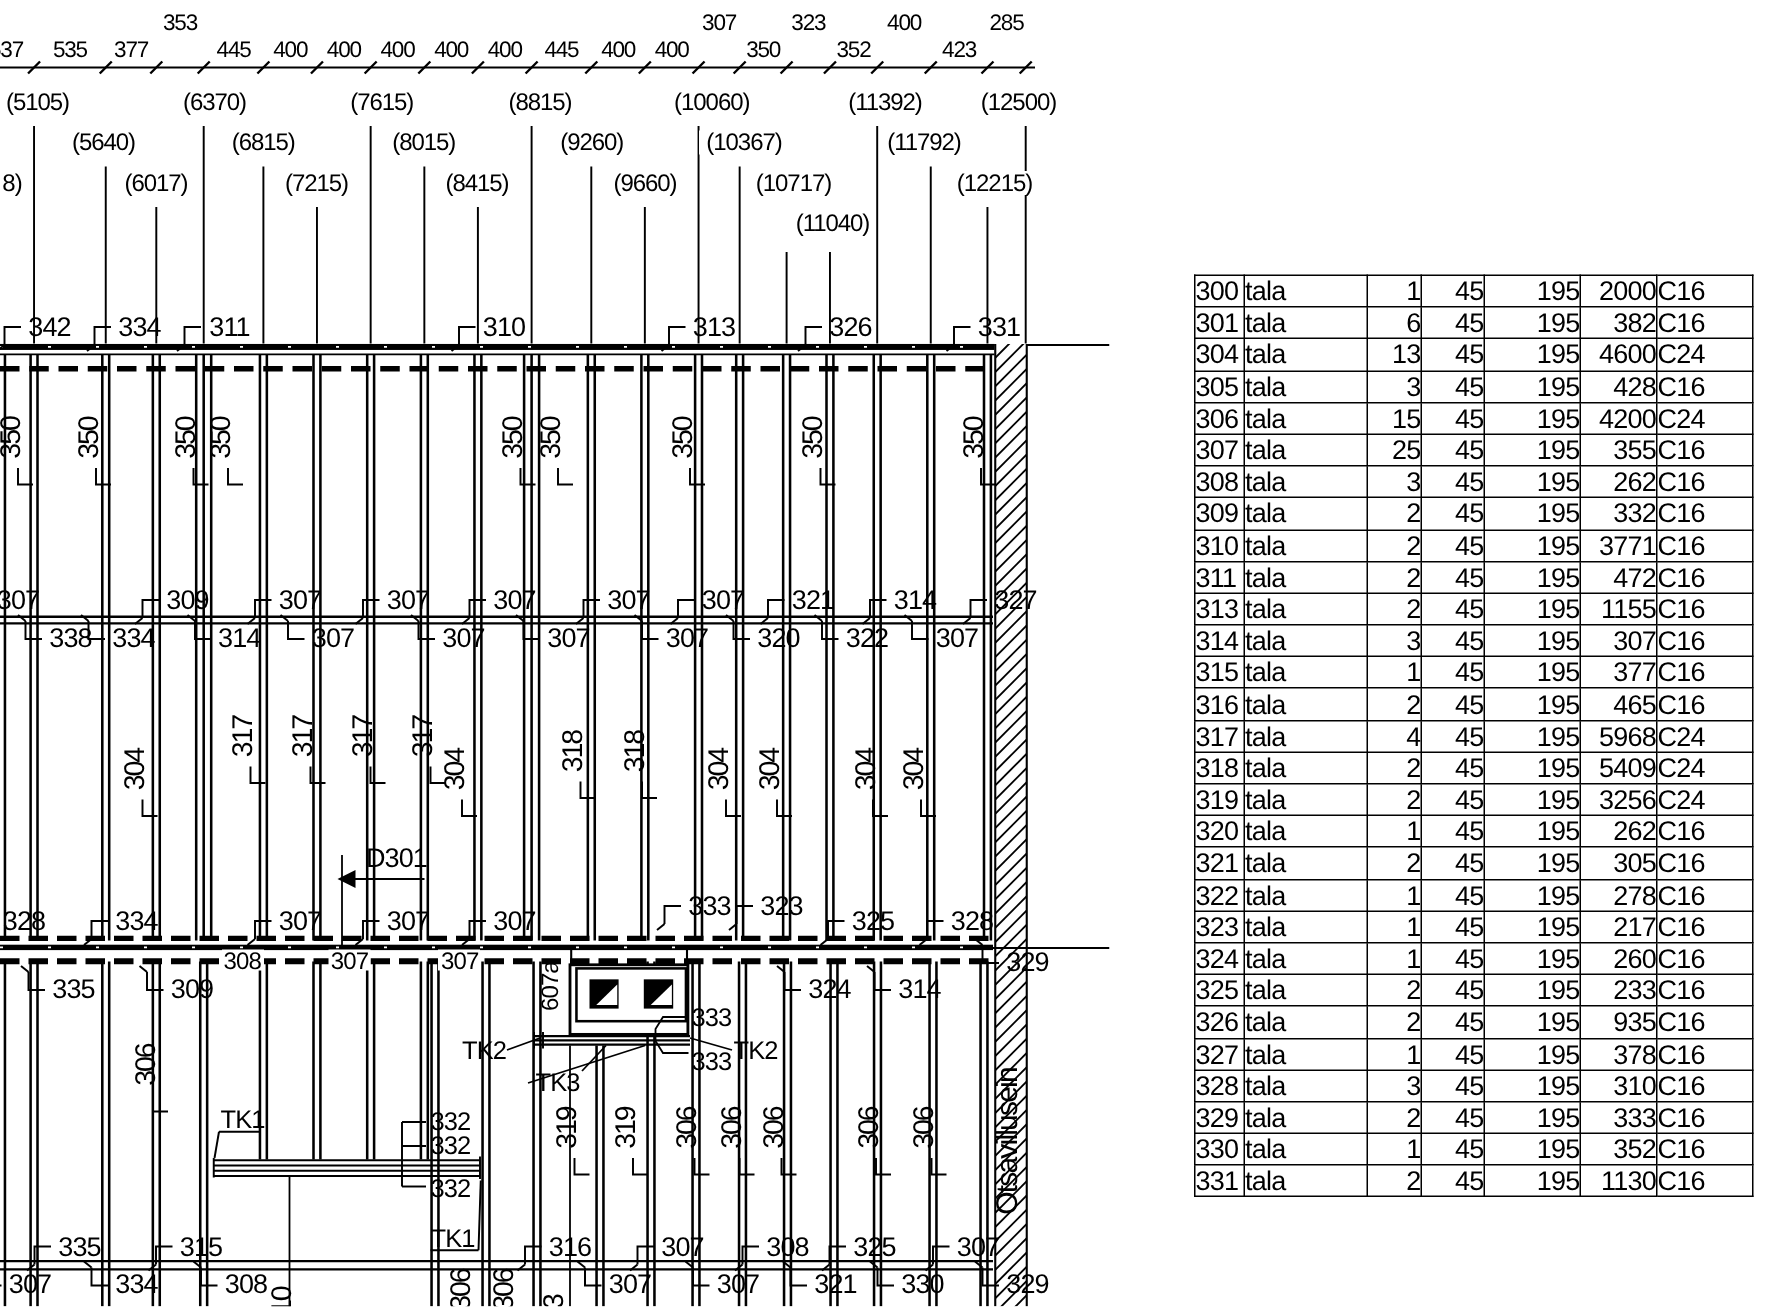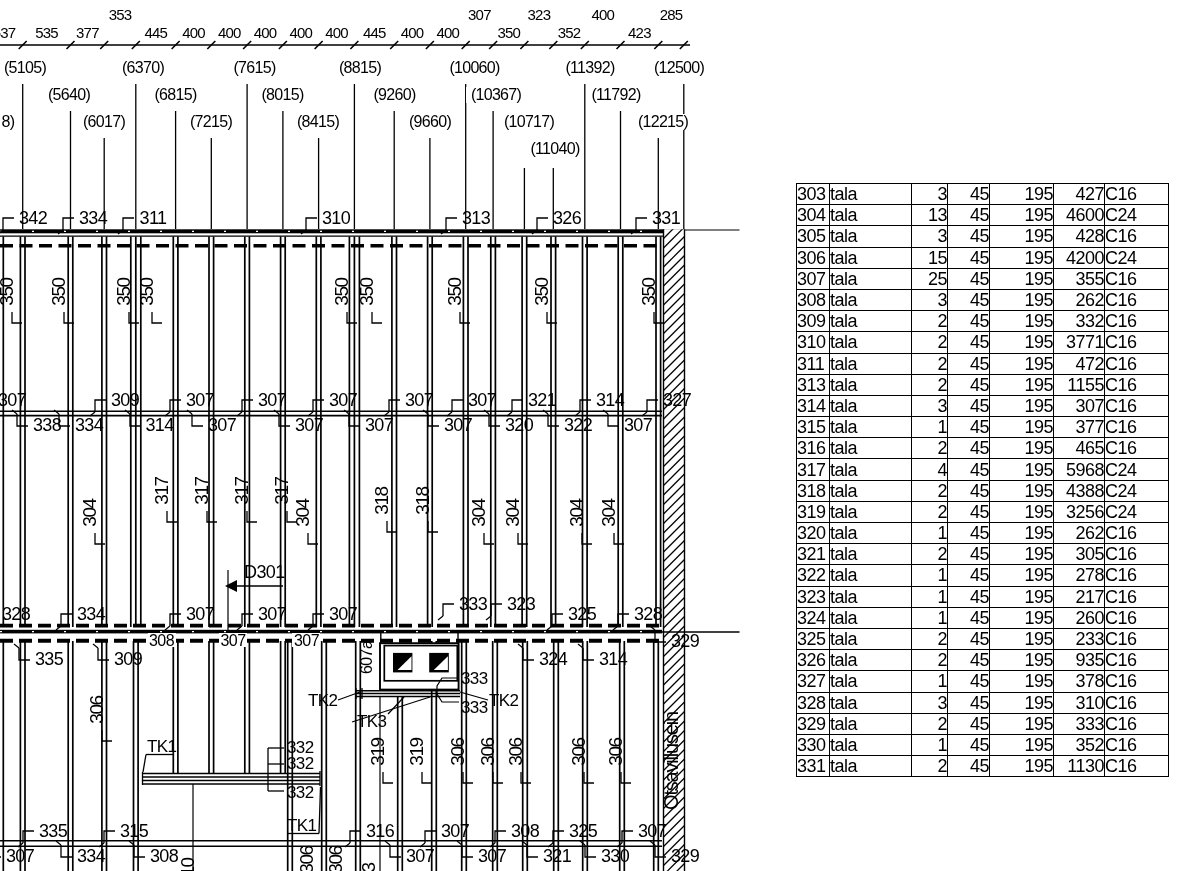--- a/index.html
+++ b/index.html
@@ -715,26 +715,35 @@
           <col style="width:33px">
           <col style="width:82px">
           <col style="width:36px">
           <col style="width:42px">
           <col style="width:64px">
           <col style="width:51px">
           <col style="width:64px">
         </colgroup>
         <tbody>
           <tr>
-            <td class="l">303</td>
-            <td class="l">tala</td>
-            <td class="r">3</td>
-            <td class="r">45</td>
-            <td class="r">195</td>
-            <td class="r">427</td>
+            <td class="l">300</td>
+            <td class="l">tala</td>
+            <td class="r">1</td>
+            <td class="r">45</td>
+            <td class="r">195</td>
+            <td class="r">2000</td>
+            <td class="l">C16</td>
+          </tr>
+          <tr>
+            <td class="l">301</td>
+            <td class="l">tala</td>
+            <td class="r">6</td>
+            <td class="r">45</td>
+            <td class="r">195</td>
+            <td class="r">382</td>
             <td class="l">C16</td>
           </tr>
           <tr>
             <td class="l">304</td>
             <td class="l">tala</td>
             <td class="r">13</td>
             <td class="r">45</td>
             <td class="r">195</td>
             <td class="r">4600</td>
             <td class="l">C24</td>
@@ -846,21 +855,21 @@
             <td class="r">195</td>
             <td class="r">5968</td>
             <td class="l">C24</td>
           </tr>
           <tr>
             <td class="l">318</td>
             <td class="l">tala</td>
             <td class="r">2</td>
             <td class="r">45</td>
             <td class="r">195</td>
-            <td class="r">4388</td>
+            <td class="r">5409</td>
             <td class="l">C24</td>
           </tr>
           <tr>
             <td class="l">319</td>
             <td class="l">tala</td>
             <td class="r">2</td>
             <td class="r">45</td>
             <td class="r">195</td>
             <td class="r">3256</td>
             <td class="l">C24</td>

